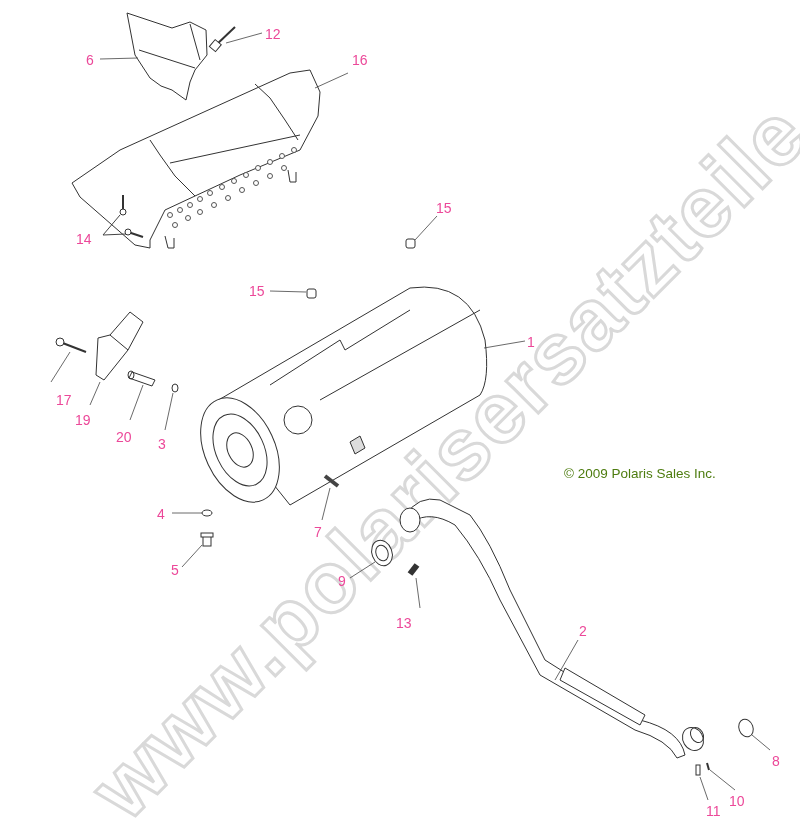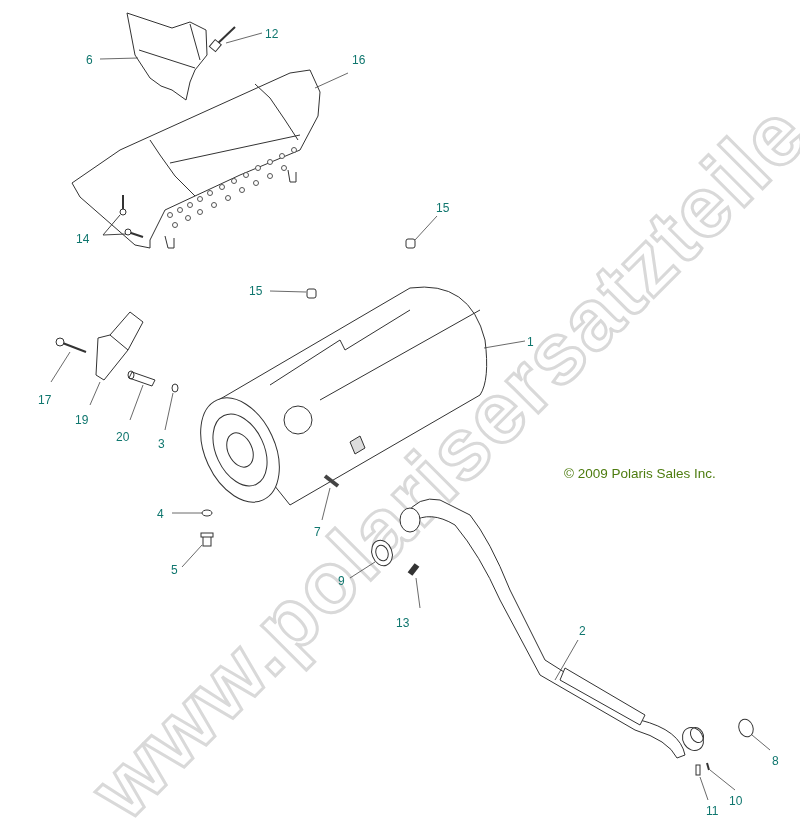--- a/index.html
+++ b/index.html
@@ -1,18 +1,18 @@
 <!DOCTYPE html>
 <html><head>
 <meta charset="utf-8">
 <style>
   html,body{margin:0;padding:0;background:#fff;}
   #stage{position:relative;width:800px;height:827px;overflow:hidden;background:#ffffff;font-family:"Liberation Sans",sans-serif;}
   svg.art{position:absolute;left:0;top:0;}
-  .callout{position:absolute;font-size:12px;color:#0f766e;line-height:14px;}
+  .callout{position:absolute;font-size:14px;color:#ec4899;line-height:14px;}
   .copyright{position:absolute;left:564px;top:466px;font-size:13.5px;color:#4d7c0f;white-space:nowrap;}
   .watermark{position:absolute;left:-40px;top:400px;width:1000px;text-align:center;font-size:86px;font-weight:bold;
     color:transparent;-webkit-text-stroke:3px #d9d9d9;transform:rotate(-45deg);transform-origin:center;white-space:nowrap;letter-spacing:2px;}
 </style>
 </head>
 <body>
 
 <div id="stage">
 
   <div class="watermark">www.polarisersatzteile.de</div>
@@ -158,18 +158,18 @@
   <span class="callout" style="left:772px;top:754px">8</span>
   <span class="callout" style="left:338px;top:574px">9</span>
   <span class="callout" style="left:729px;top:794px">10</span>
   <span class="callout" style="left:706px;top:804px">11</span>
   <span class="callout" style="left:265px;top:27px">12</span>
   <span class="callout" style="left:396px;top:616px">13</span>
   <span class="callout" style="left:76px;top:232px">14</span>
   <span class="callout" style="left:436px;top:201px">15</span>
   <span class="callout" style="left:249px;top:284px">15</span>
   <span class="callout" style="left:352px;top:53px">16</span>
-  <span class="callout" style="left:38px;top:393px">17</span>
+  <span class="callout" style="left:56px;top:393px">17</span>
   <span class="callout" style="left:75px;top:413px">19</span>
   <span class="callout" style="left:116px;top:430px">20</span>
 
   <span class="copyright">© 2009 Polaris Sales Inc.</span>
 </div>
 
 </body></html>

